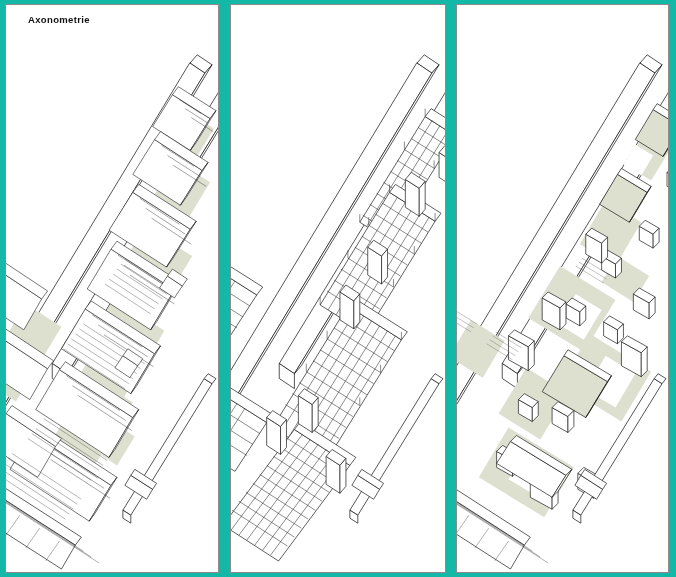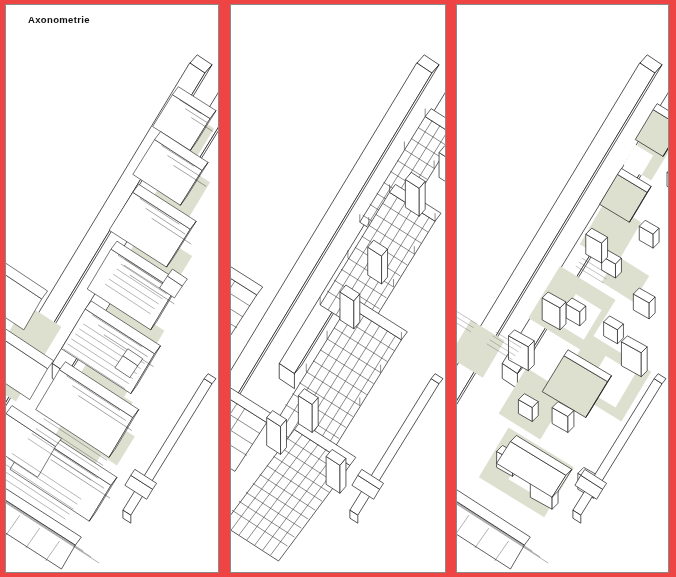--- a/index.html
+++ b/index.html
@@ -1,19 +1,19 @@
 <!DOCTYPE html>
 <html><head>
 <meta charset="utf-8">
 <title>Axonometrie</title>
 <style>
   html,body{margin:0;padding:0;background:#ffffff;}
   body{width:676px;height:577px;overflow:hidden;
        font-family:"Liberation Sans","DejaVu Sans",sans-serif;}
-  #sheet{position:relative;width:676px;height:577px;background:#ef4444;}
+  #sheet{position:relative;width:676px;height:577px;background:#14b8a6;}
   .panel{position:absolute;top:4px;height:569px;background:#fff;
          border:1px solid #8b8b8b;box-sizing:border-box;overflow:hidden;}
   #panel-1{left:5px;width:214px;}
   #panel-2{left:230px;width:216px;}
   #panel-3{left:456px;width:213px;}
   .panel-canvas{position:absolute;left:0;top:0;width:100%;height:100%;display:block;}
   .sheet-title{position:absolute;left:22px;top:9px;font-size:9.5px;font-weight:bold;
                letter-spacing:.35px;color:#111;z-index:5;white-space:nowrap;}
 </style>
 </head>

